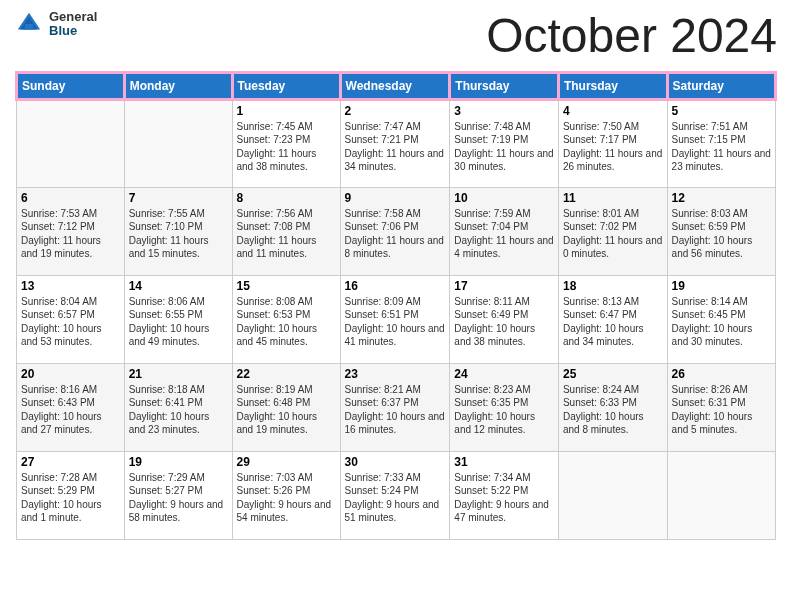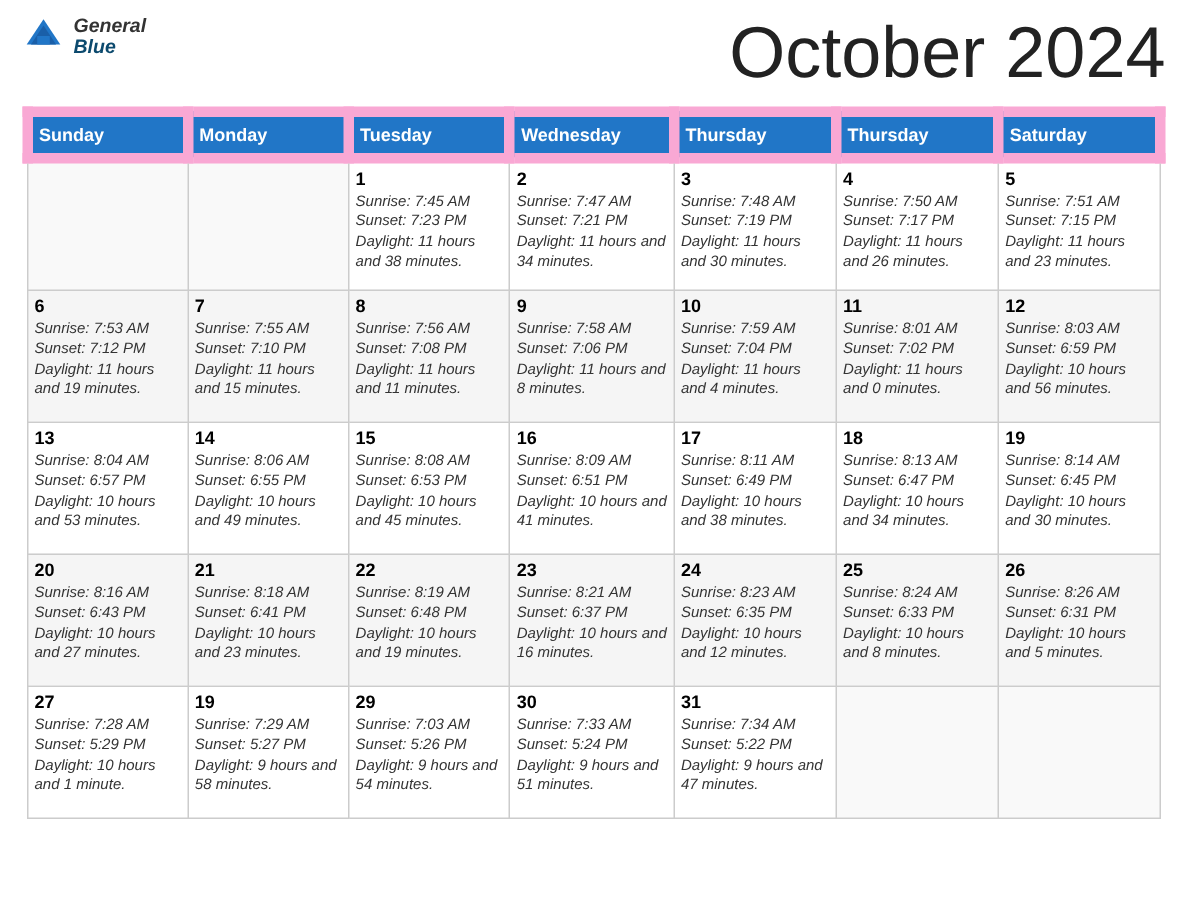--- a/index.html
+++ b/index.html
@@ -19,21 +19,20 @@
     .header {
       display: flex;
       justify-content: space-between;
       align-items: flex-start;
       margin-bottom: 8px;
     }
     .logo {
       display: flex;
       align-items: center;
       gap: 2px;
-      font-style: italic;
     }
     .logo-text {
       display: flex;
       flex-direction: column;
       font-size: 13px;
       font-weight: bold;
       line-height: 1.1;
     }
     .logo-text .general { color: #333; }
     .logo-text .blue { color: #0c4a6e; }
@@ -61,21 +60,21 @@
       border-collapse: collapse;
       font-size: 10.5px;
     }
     .calendar th {
       background-color: #2176c7;
       color: #fff;
       padding: 5px 4px;
       text-align: left;
       font-size: 12px;
       font-weight: bold;
-      border: 7px solid #f9a8d4;
+      border: 3px solid #f9a8d4;
     }
     .calendar td {
       border: 1px solid #ccc;
       vertical-align: top;
       padding: 3px 4px;
       width: 113px;
       min-height: 80px;
       height: 88px;
       background: #fff;
     }
@@ -85,21 +84,20 @@
     .day-num {
       font-weight: bold;
       font-size: 12px;
       display: block;
       margin-bottom: 2px;
     }
     .day-info {
       color: #333;
       font-size: 10px;
       line-height: 1.35;
-      font-style: italic;
     }
     .empty-cell {
       background: #f9f9f9 !important;
     }
   </style>
 </head>
 <body>
 
 <div class="page">
   <div class="header">

